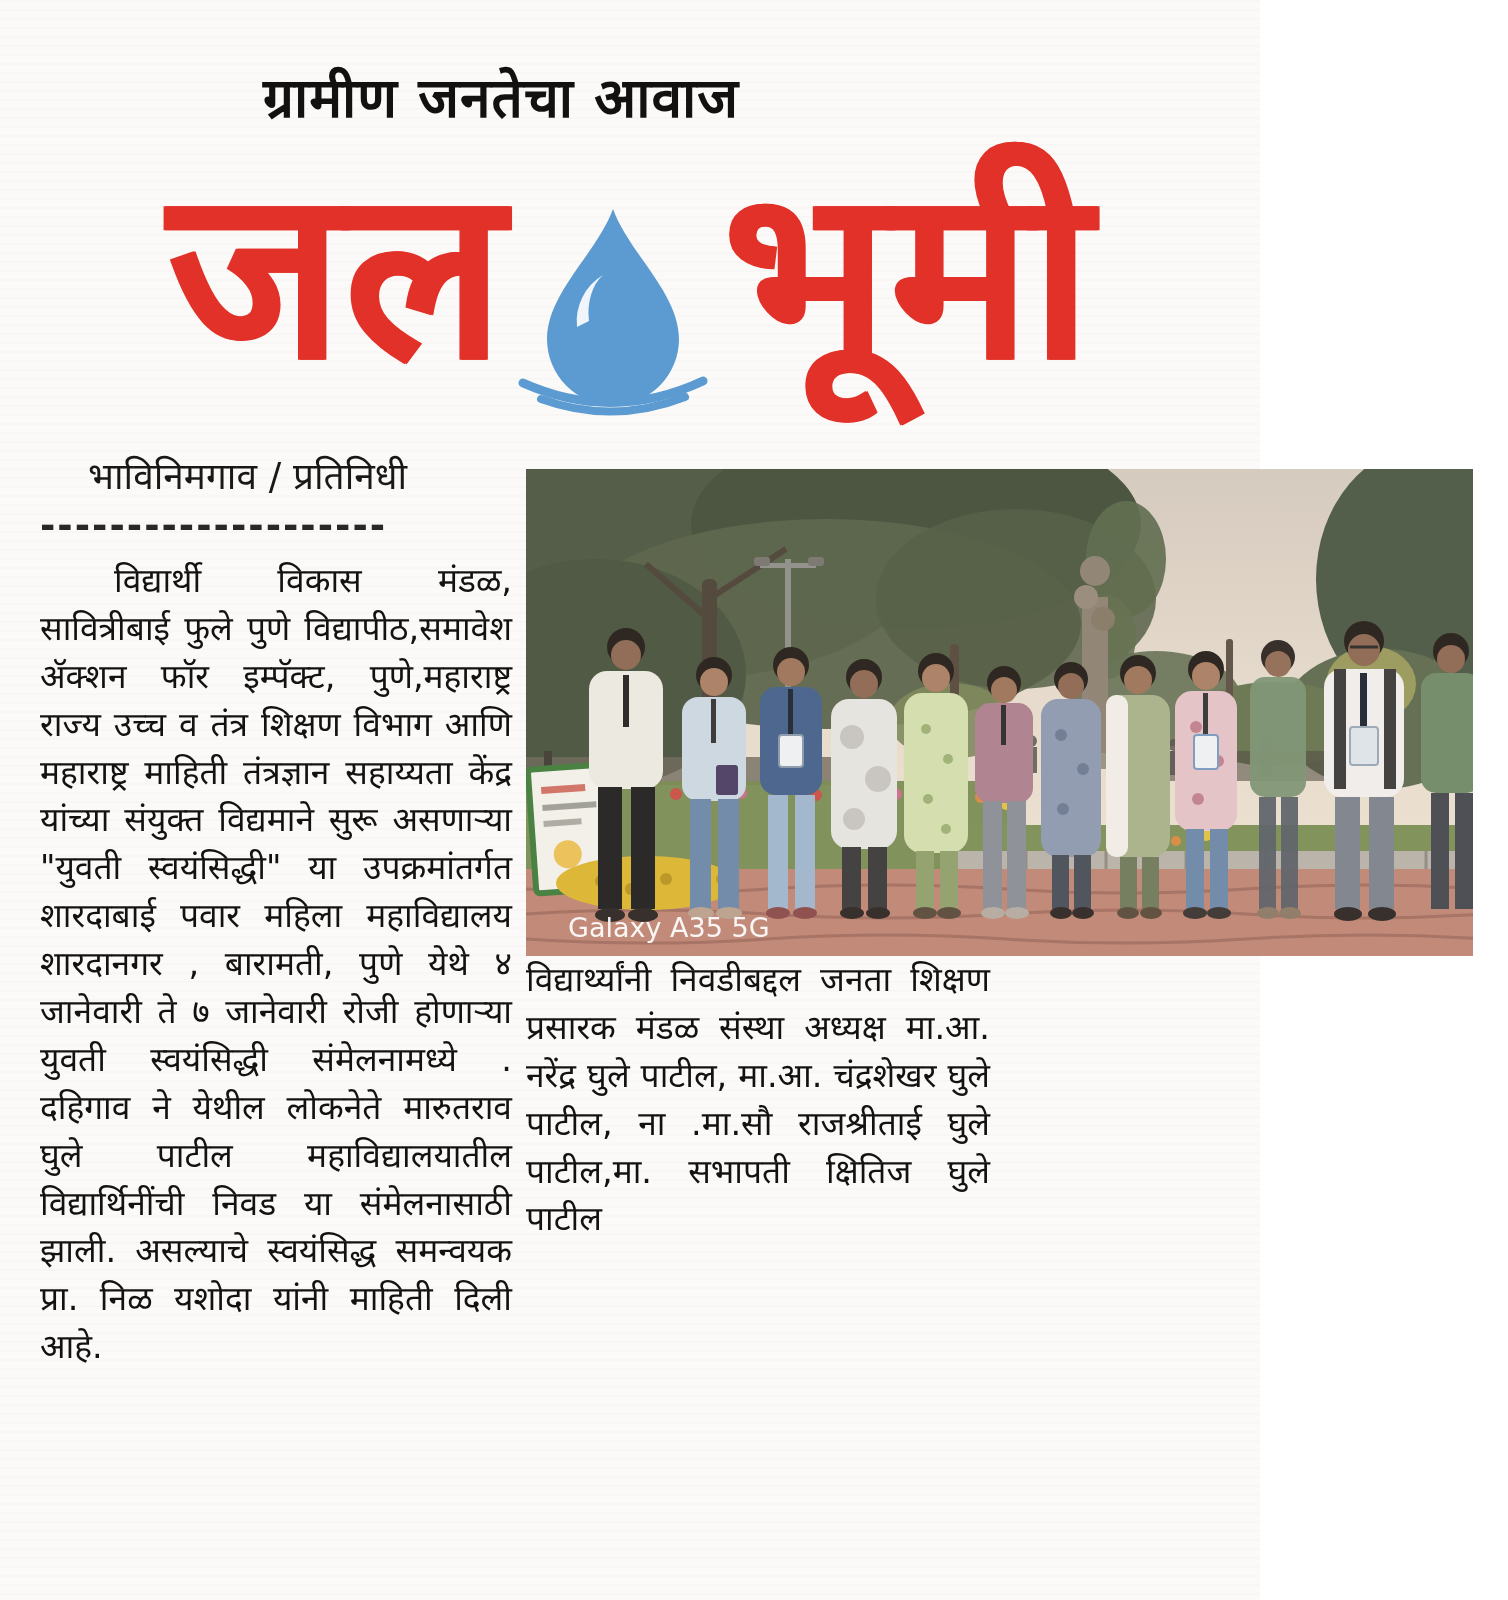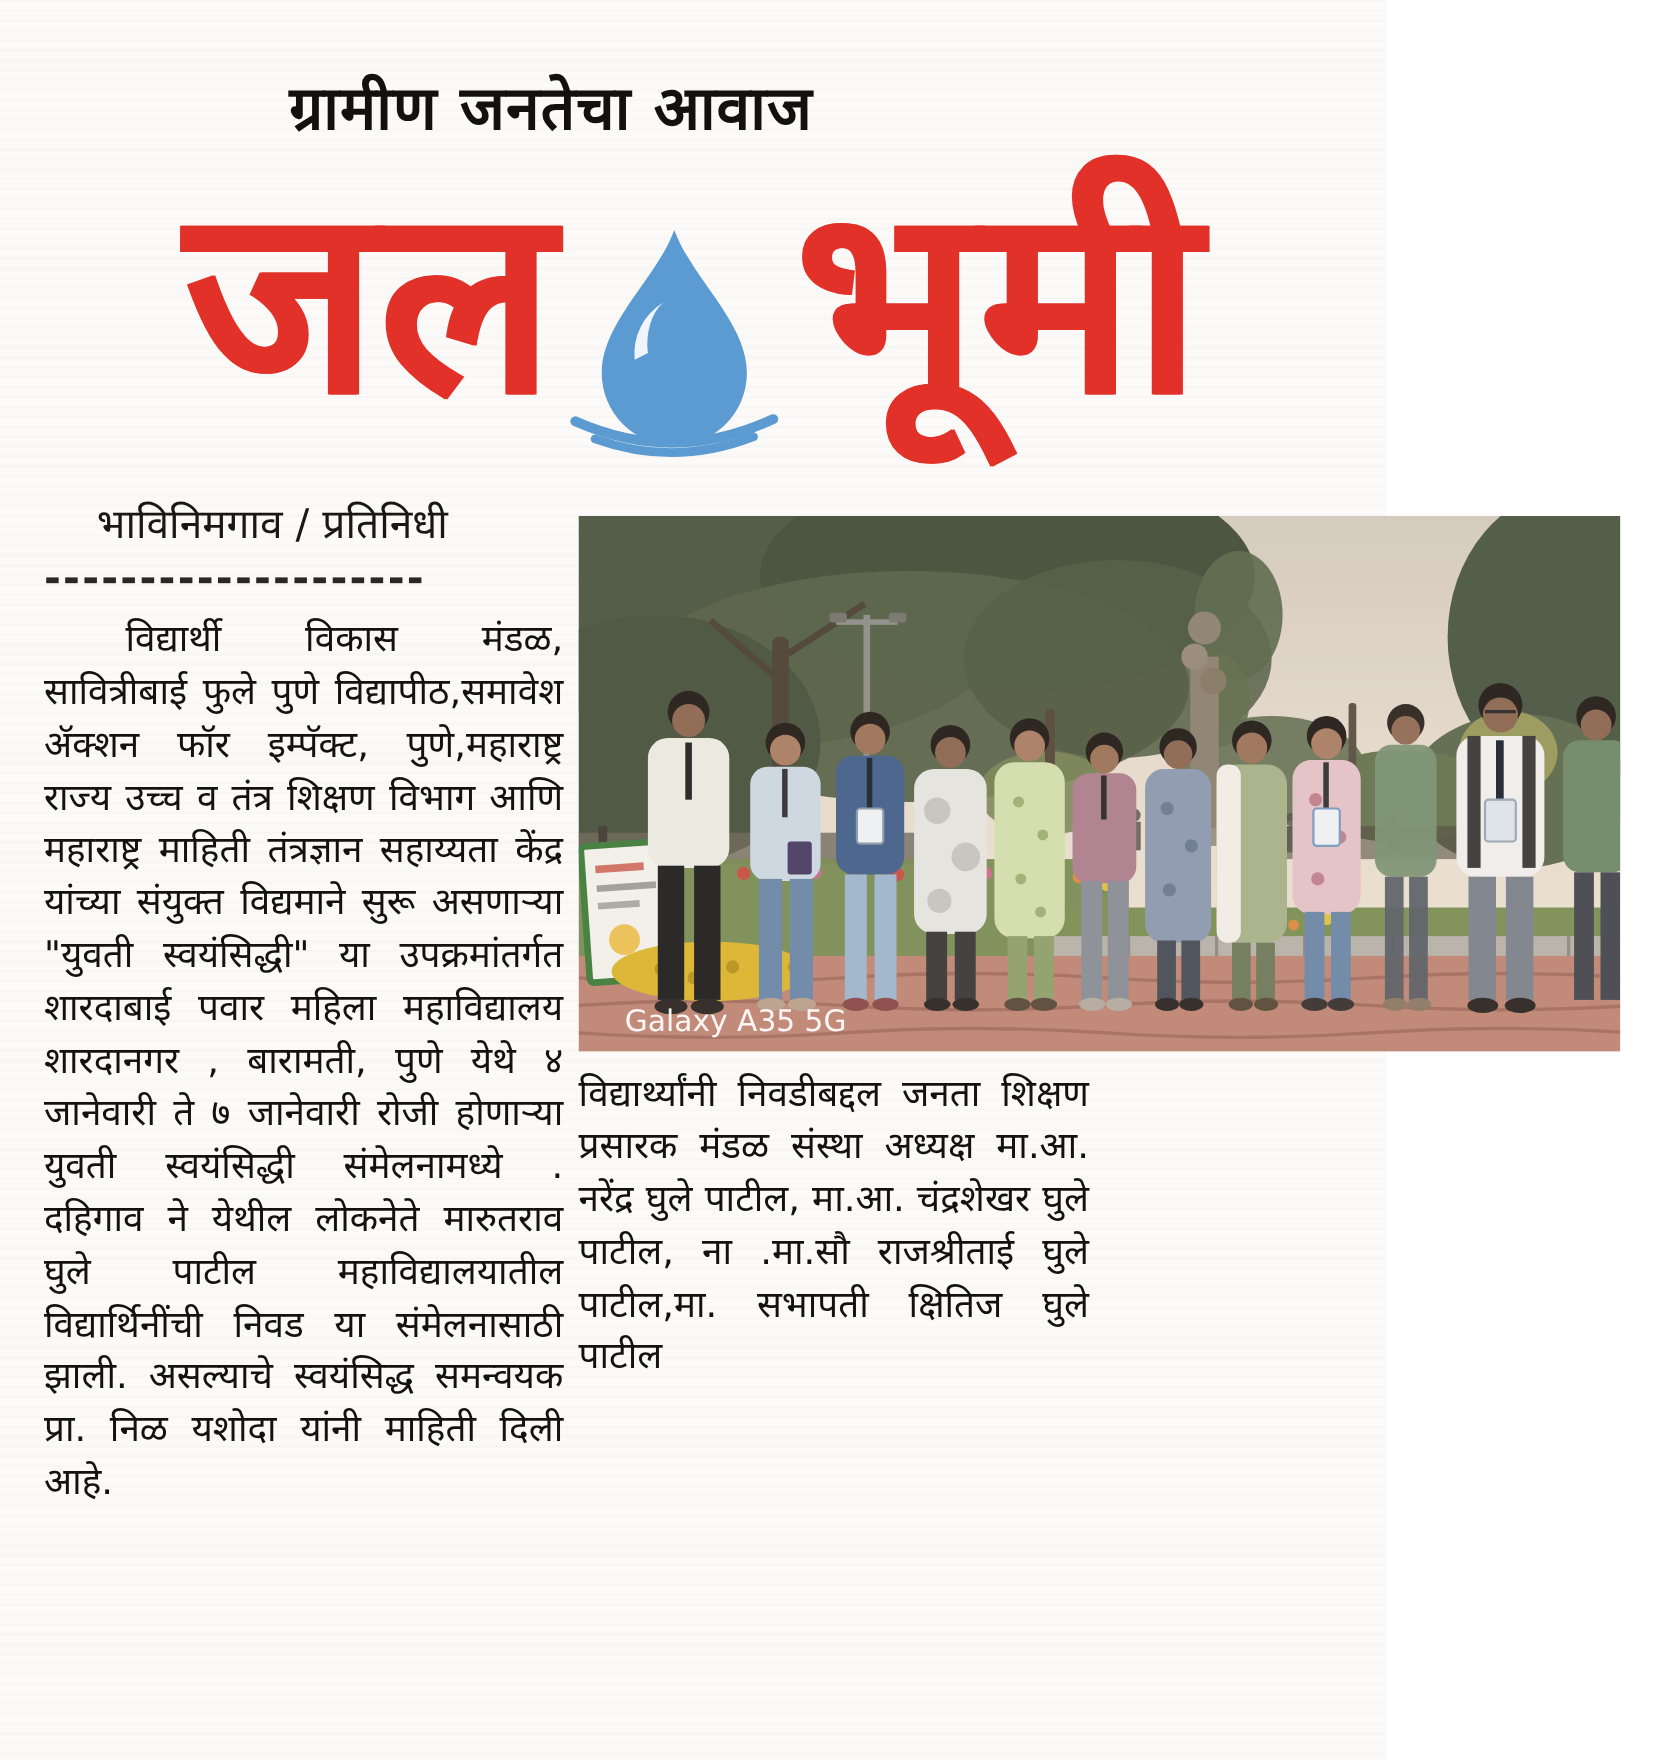--- a/index.html
+++ b/index.html
@@ -90,21 +90,20 @@
     width:947px;
     height:487px;
     overflow:hidden;
     background:#ddd4c8;
     text-align:center;
   }
   .photo-fig svg { display:block; width:947px; height:487px; }
   .cols-below {
     display:flex;
     gap:20px;
-    margin-top:14px;
   }
   .col-mid, .col-right { width:464px; flex:0 0 464px; }
 </style>
 </head>
 <body>
 
 <div class="page">
 
   <div class="tagline">ग्रामीण जनतेचा आवाज</div>
 

